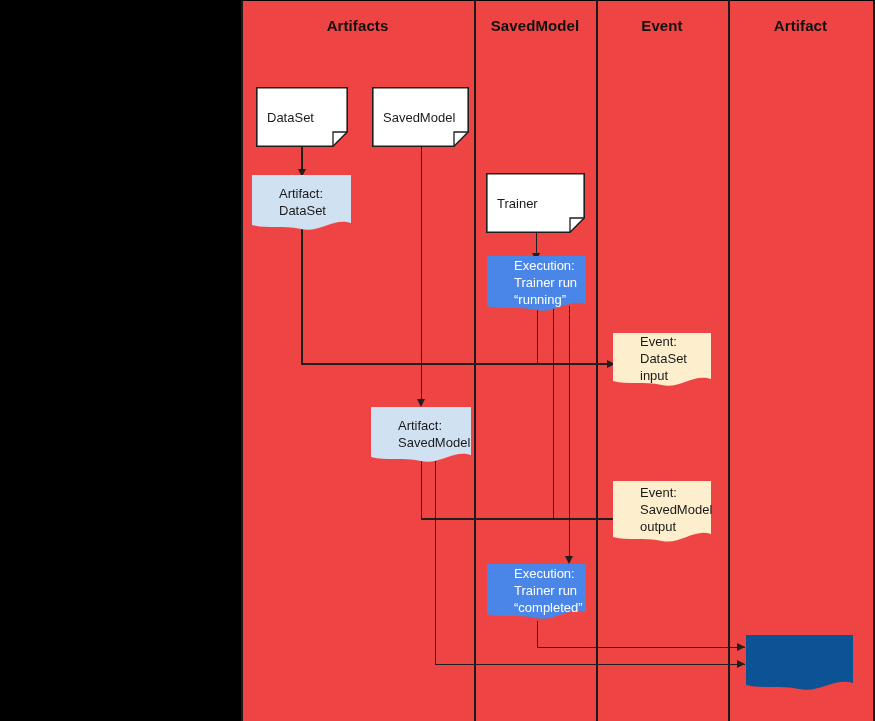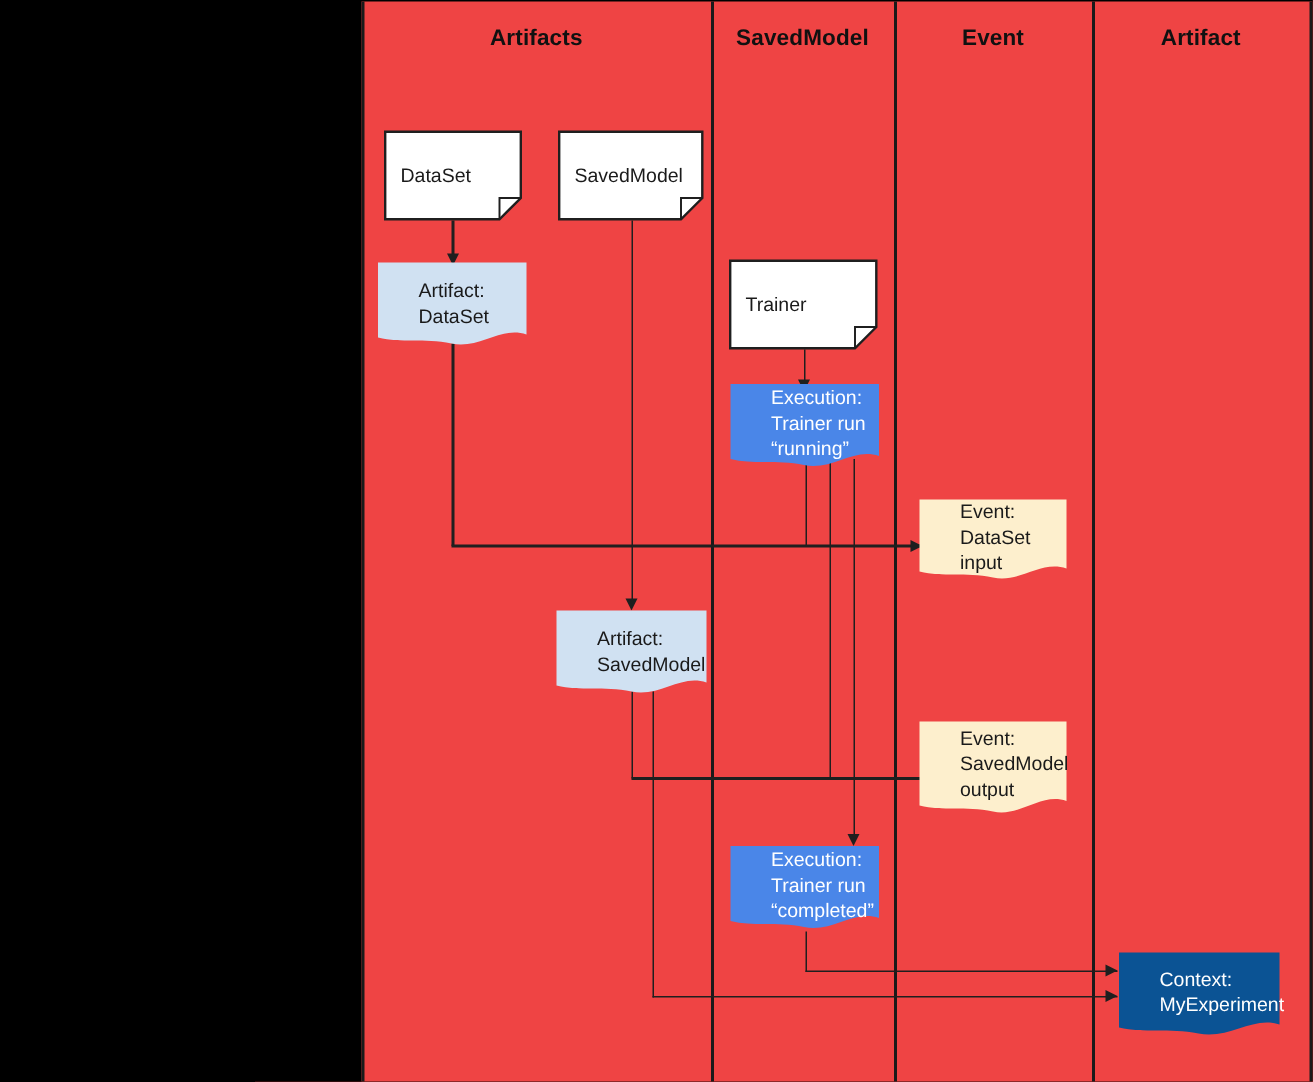--- a/index.html
+++ b/index.html
@@ -212,18 +212,16 @@
       </svg>
       <span class="label" style="top:43%;">Event:
 SavedModel
 output</span>
     </div>
 
     <div class="node wave-node" style="left:505px; top:634px; width:107px; height:58px;">
       <svg width="107" height="58" viewBox="0 0 107 58">
         <path d="M0,0 H107 V48 C89,42 74,58 53,54 C33,50 17,54 0,50 Z" fill="#0b5394"></path>
       </svg>
-      <span class="label" style="top:44%;">Context:
-MyExperiment</span>
     </div>
 
   </div>
 </div>
 
 </body></html>

